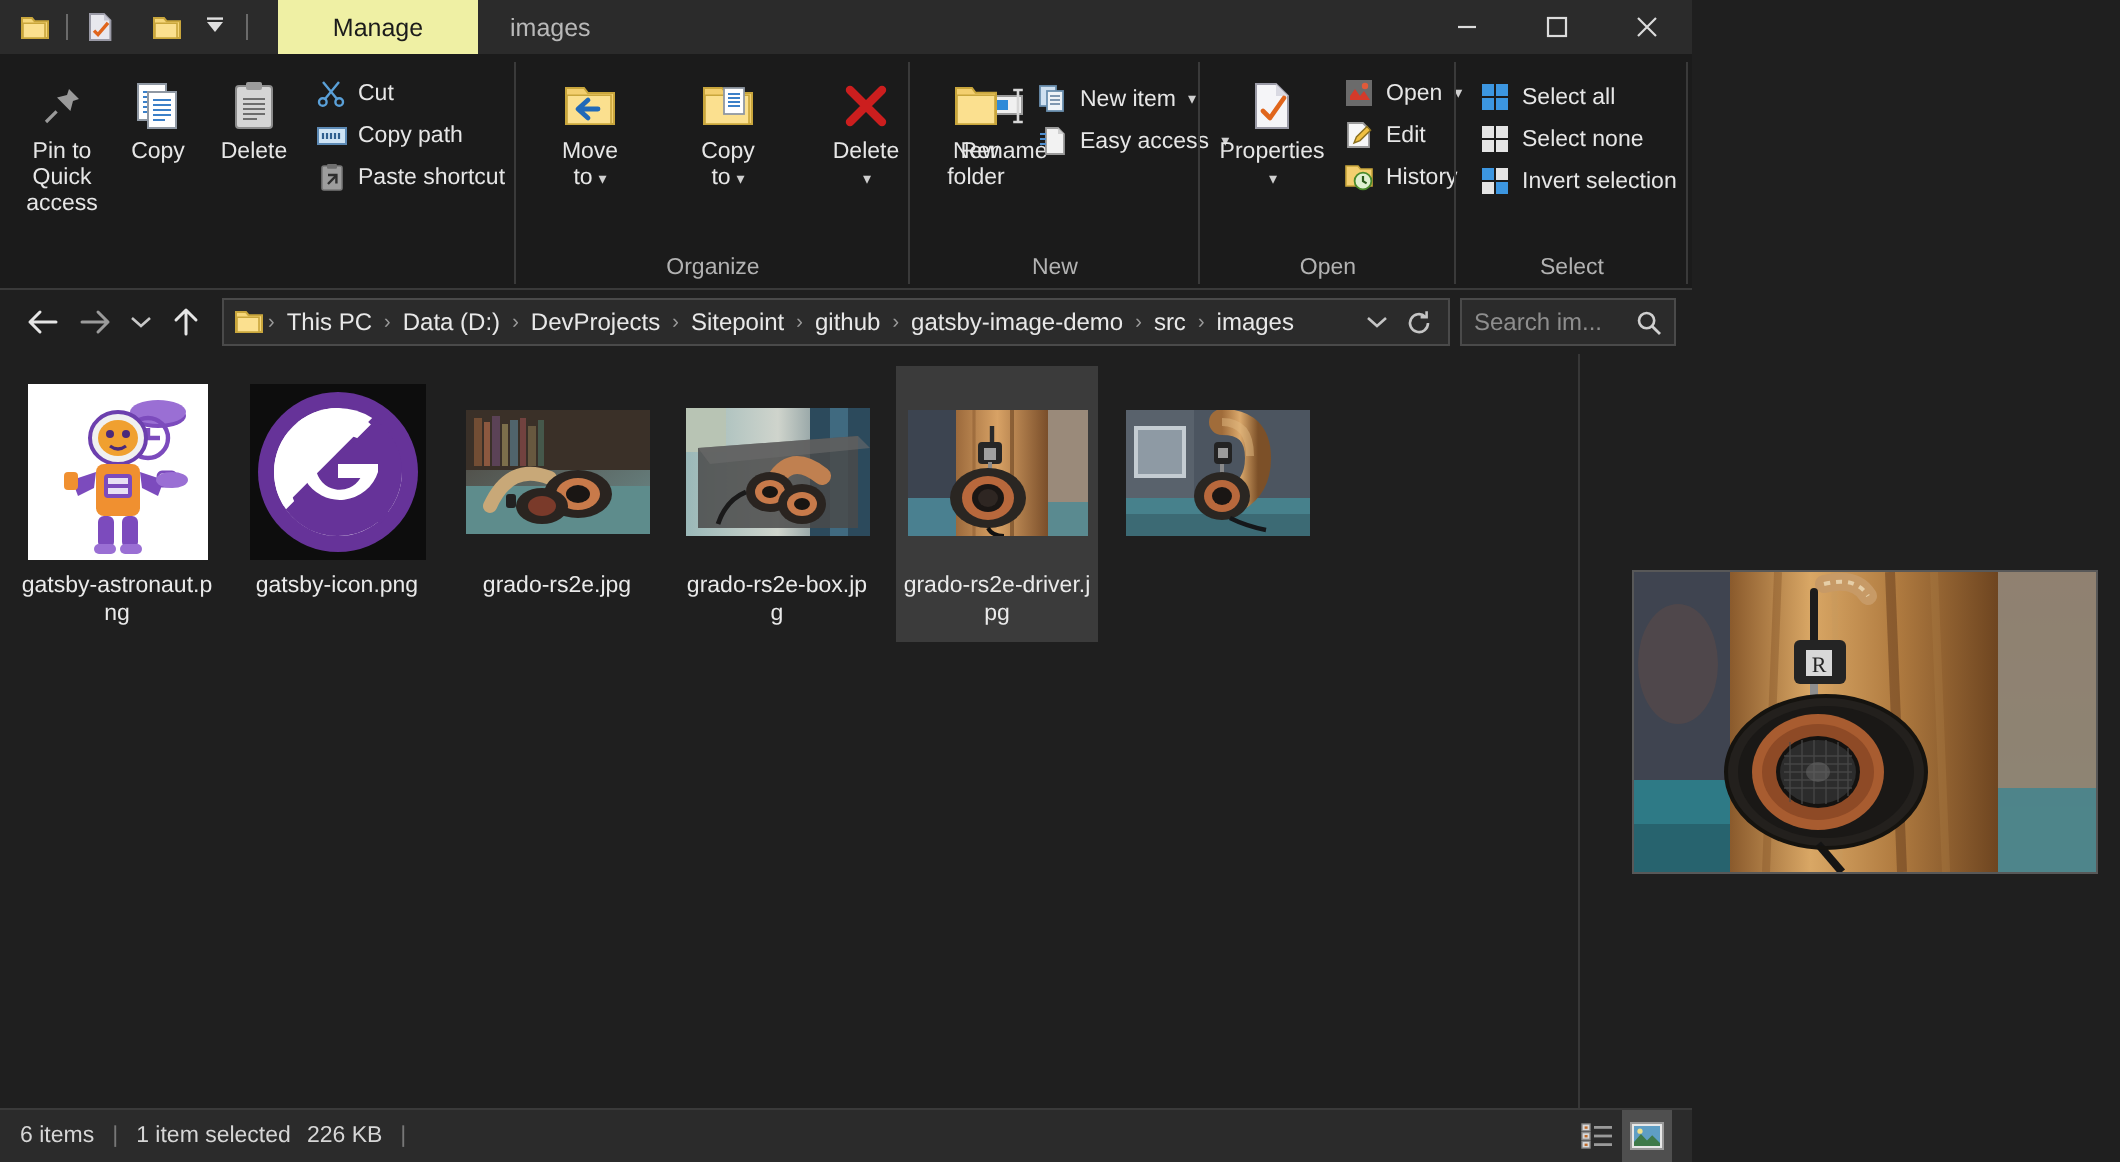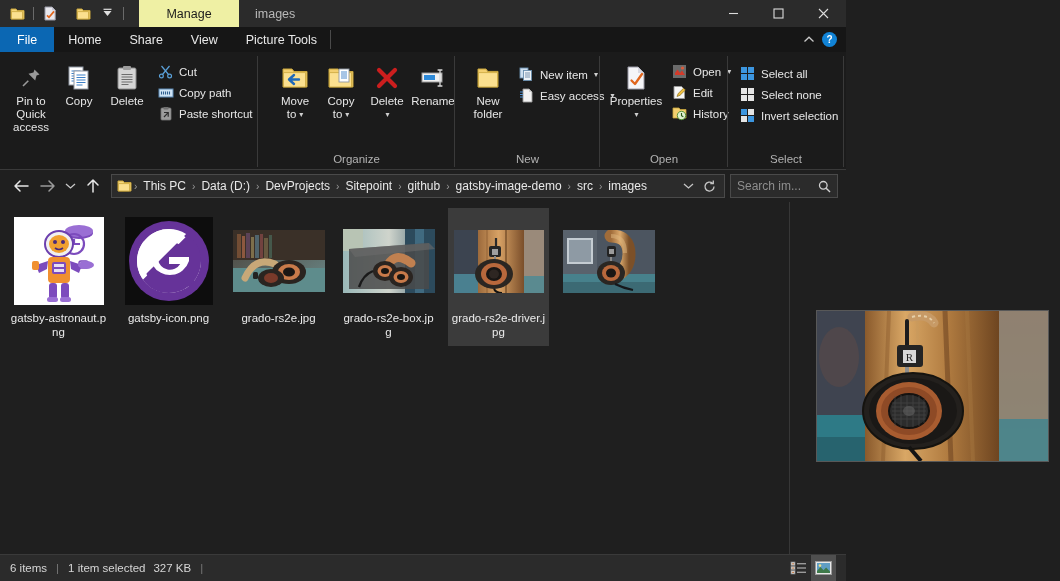--- a/index.html
+++ b/index.html
@@ -175,35 +175,20 @@
           </svg>
       </div>
       <div class="wbtn close">
         <svg width="11" height="11" viewBox="0 0 11 11">
             <path d="M1 1l9 9M10 1l-9 9" stroke="#dcdcdc" stroke-width="1.1"></path>
           </svg>
       </div>
     </div>
   </div>
 
-  <div class="tabstrip">
-    <div class="tab file">File</div>
-    <div class="tab">Home</div>
-    <div class="tab">Share</div>
-    <div class="tab">View</div>
-    <div class="tab pictools">Picture Tools</div>
-    <div class="tabstrip-right">
-      <span class="chev-up">
-        <svg width="12" height="9" viewBox="0 0 12 9">
-            <path d="M1.5 6.5L6 2.2l4.5 4.3" stroke="#c9c9c9" stroke-width="1.3" fill="none"></path>
-          </svg>
-      </span>
-      <span class="help-ico">?</span>
-    </div>
-  </div>
 
   <div class="ribbon">
 
     <div class="rgroup" style="width:258px;">
       <div class="rgroup-body">
         <div class="big-btn" style="width:64px;">
           <span class="ic">
             <svg width="26" height="26" viewBox="0 0 26 26">
                 <g fill="#9a9a9a">
                   <path d="M16.5 4.5l5 5-3 1-1.3 5-6.7-6.7 5-1.3z"></path>
@@ -274,21 +259,21 @@
                   <path d="M5 11l4.2-4.3" stroke="#2e2e2e" stroke-width="1.2"></path>
                 </svg>
             </span>
             <span>Paste shortcut</span>
           </div>
         </div>
       </div>
     </div>
 
     <div class="rgroup" style="width:197px;">
-      <div class="rgroup-body" style="padding-left:14px; gap:0;">
+      <div class="rgroup-body" style="padding-left:14px; gap:23px;">
         <div class="big-btn">
           <span class="ic">
             <svg width="30" height="28" viewBox="0 0 30 28">
                 <path d="M3 5h9l2 2.5h13V23H3z" fill="#f3cf6f" stroke="#c9a63c" stroke-width="1"></path>
                 <path d="M3.5 8.6h22V23h-22z" fill="#fbe08f" stroke="#c9a63c" stroke-width=".8"></path>
                 <path d="M19 15.5h-8M14 11l-5 4.5 5 4.5" stroke="#2069b8" stroke-width="2.4" fill="none" stroke-linecap="round" stroke-linejoin="round"></path>
               </svg>
           </span>
           <span>Move</span>
           <span style="display:flex;align-items:center;gap:2px;">
@@ -782,21 +767,21 @@
         </svg>
       </div>
     </div>
   </div>
 
   <div class="statusbar">
     <span class="st-text">6 items</span>
     <span class="st-sep">|</span>
     <span class="st-text">1 item selected</span>
     <span style="width:8px"></span>
-    <span class="st-text">327 KB</span>
+    <span class="st-text">226 KB</span>
     <span class="st-sep">|</span>
 
     <span class="st-right">
       <span class="vbtn">
         <svg width="17" height="14" viewBox="0 0 17 14">
           <rect x="1" y="1" width="4" height="3.4" fill="#d8d8d8" stroke="#8a8a8a" stroke-width=".7"></rect>
           <rect x="1" y="5.3" width="4" height="3.4" fill="#d8d8d8" stroke="#8a8a8a" stroke-width=".7"></rect>
           <rect x="1" y="9.6" width="4" height="3.4" fill="#d8d8d8" stroke="#8a8a8a" stroke-width=".7"></rect>
           <rect x="2.3" y="2.2" width="1.5" height="1.2" fill="#c06a2a"></rect>
           <rect x="2.3" y="6.5" width="1.5" height="1.2" fill="#c06a2a"></rect>

